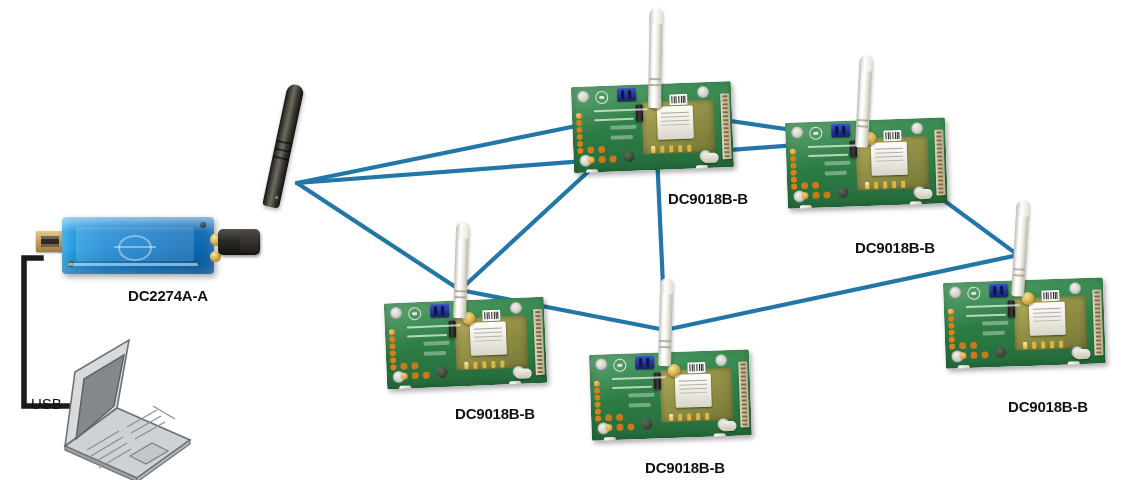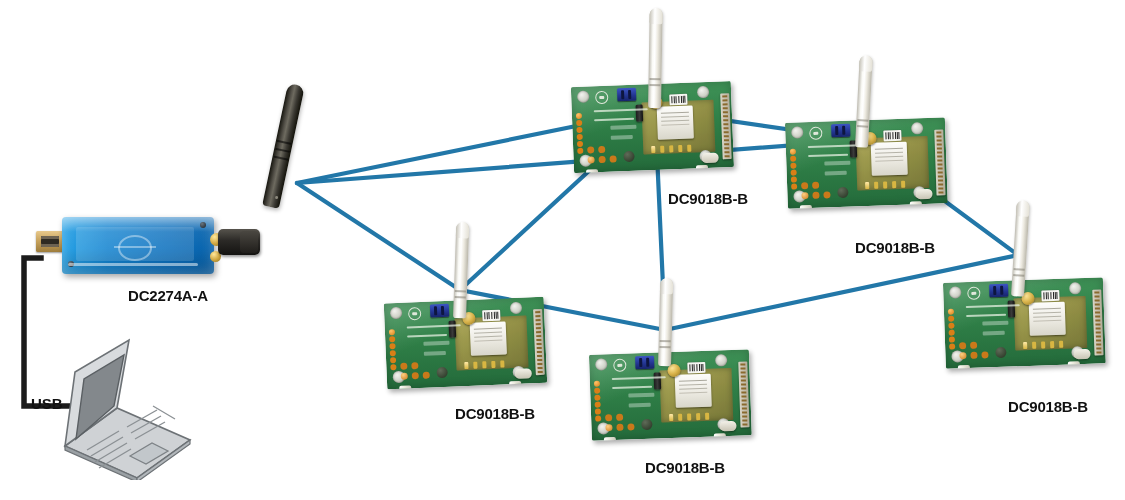--- a/index.html
+++ b/index.html
@@ -163,21 +163,21 @@
                   #3b3933 70%,#121109 100%);
        border-radius:8.5px 8.5px 4px 4px;box-shadow:1px 2px 4px rgba(0,0,0,.3);}
   #blk-ant .bband{position:absolute;left:1px;width:15px;height:2px;
        background:rgba(0,0,0,.55);border-radius:1px;}
   #blk-ant .bdot{position:absolute;left:11px;bottom:9px;width:3px;height:3px;
        border-radius:50%;background:#8b887c;}
 
   
   #usb-cable{position:absolute;left:0;top:0;width:1125px;height:500px;z-index:6;}
   #laptop{position:absolute;left:57px;top:330px;width:140px;height:150px;z-index:8;}
-  #usb-lbl{position:absolute;left:31px;top:395px;font-size:15px;color:#111;z-index:9;font-weight:bold;}
+  #usb-lbl{position:absolute;left:31px;top:395px;font-size:15px;color:#111;z-index:9;}
 </style>
 </head>
 <body>
 
 <div id="stage">
 
   <svg id="links" viewBox="0 0 1125 500" preserveAspectRatio="none" aria-hidden="true">
     <g id="link-group" fill="none" stroke="#2277a8" stroke-width="4.2" stroke-linecap="round">
         <line x1="297" y1="183" x2="655" y2="110" stroke="#2277a8"></line>
         <line x1="297" y1="183" x2="862" y2="140" stroke="#2277a8"></line>

